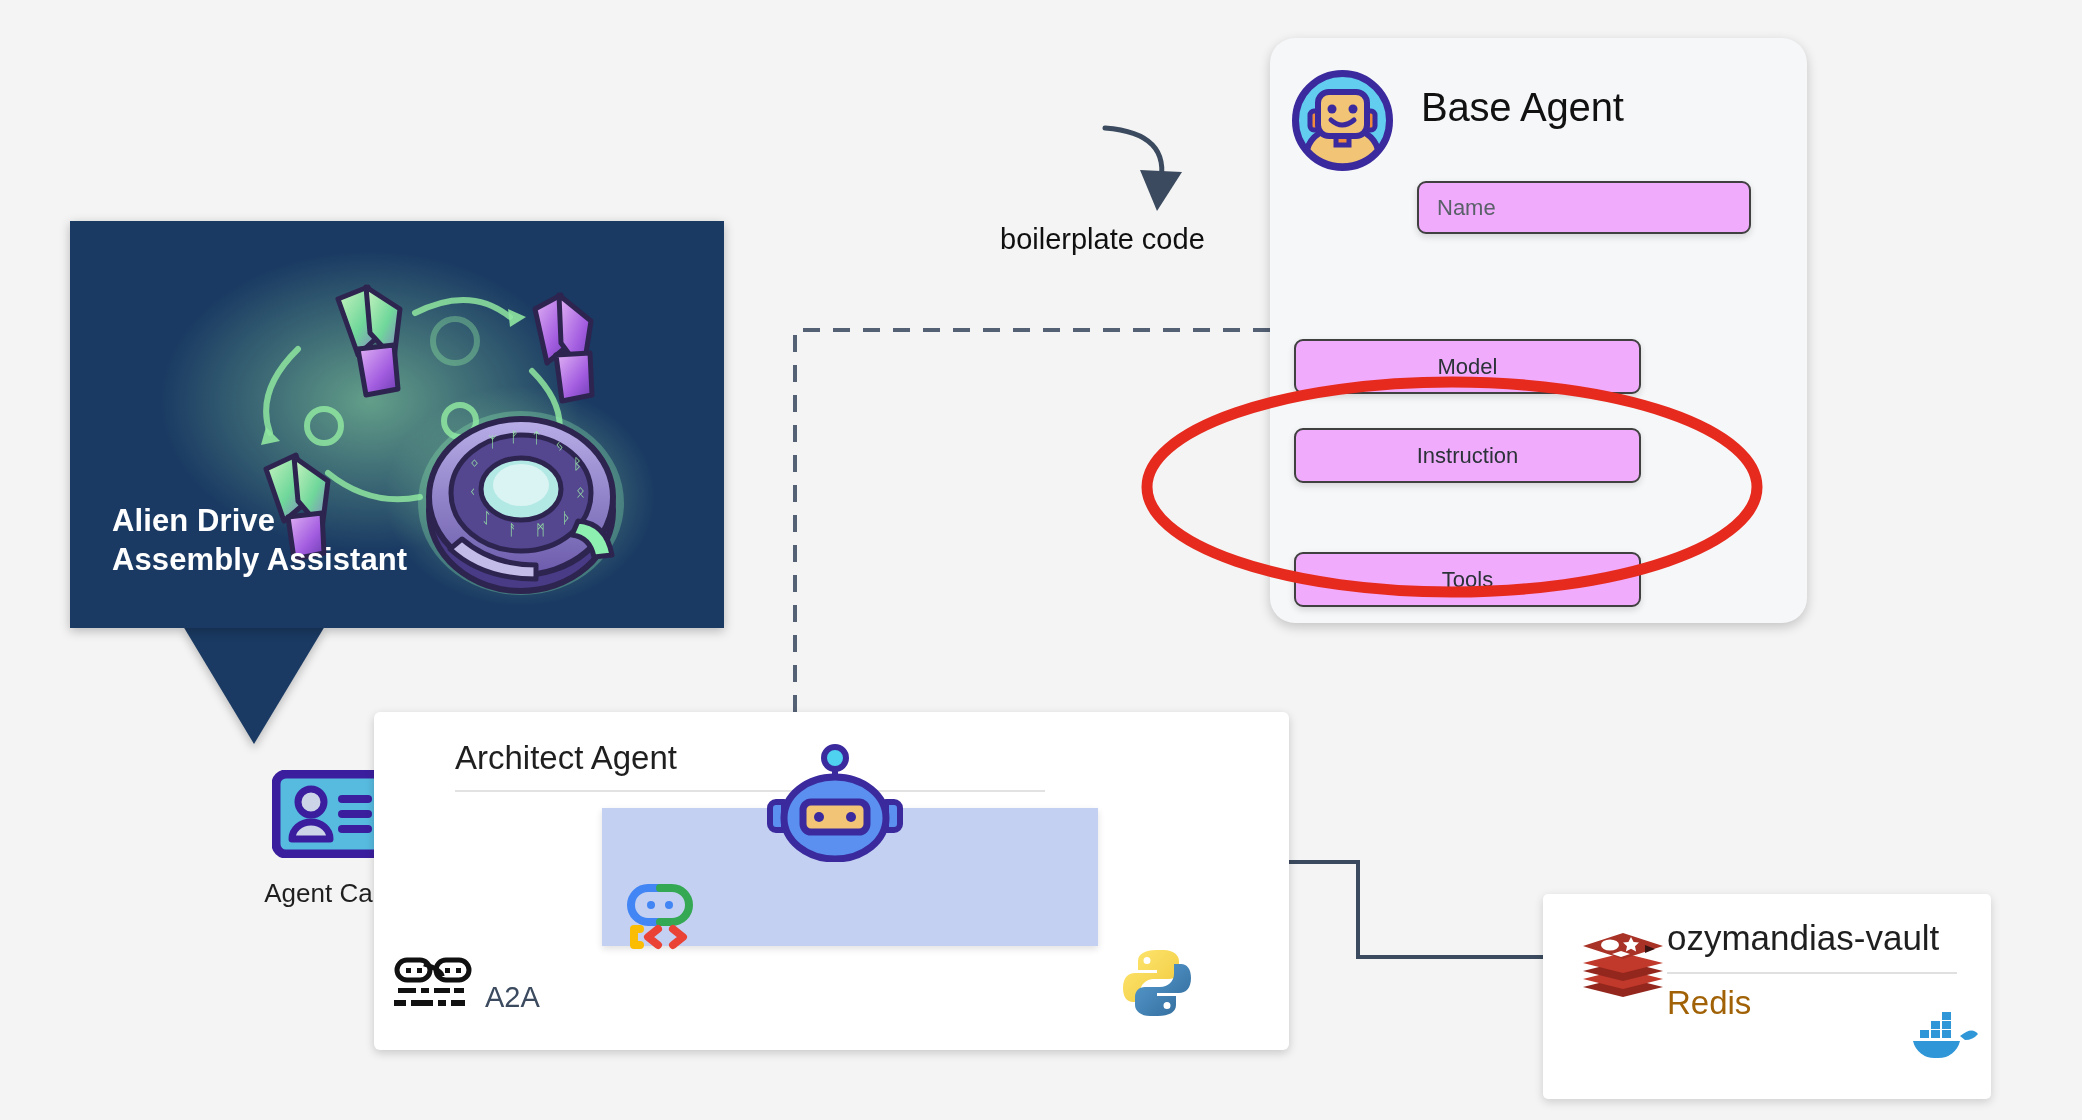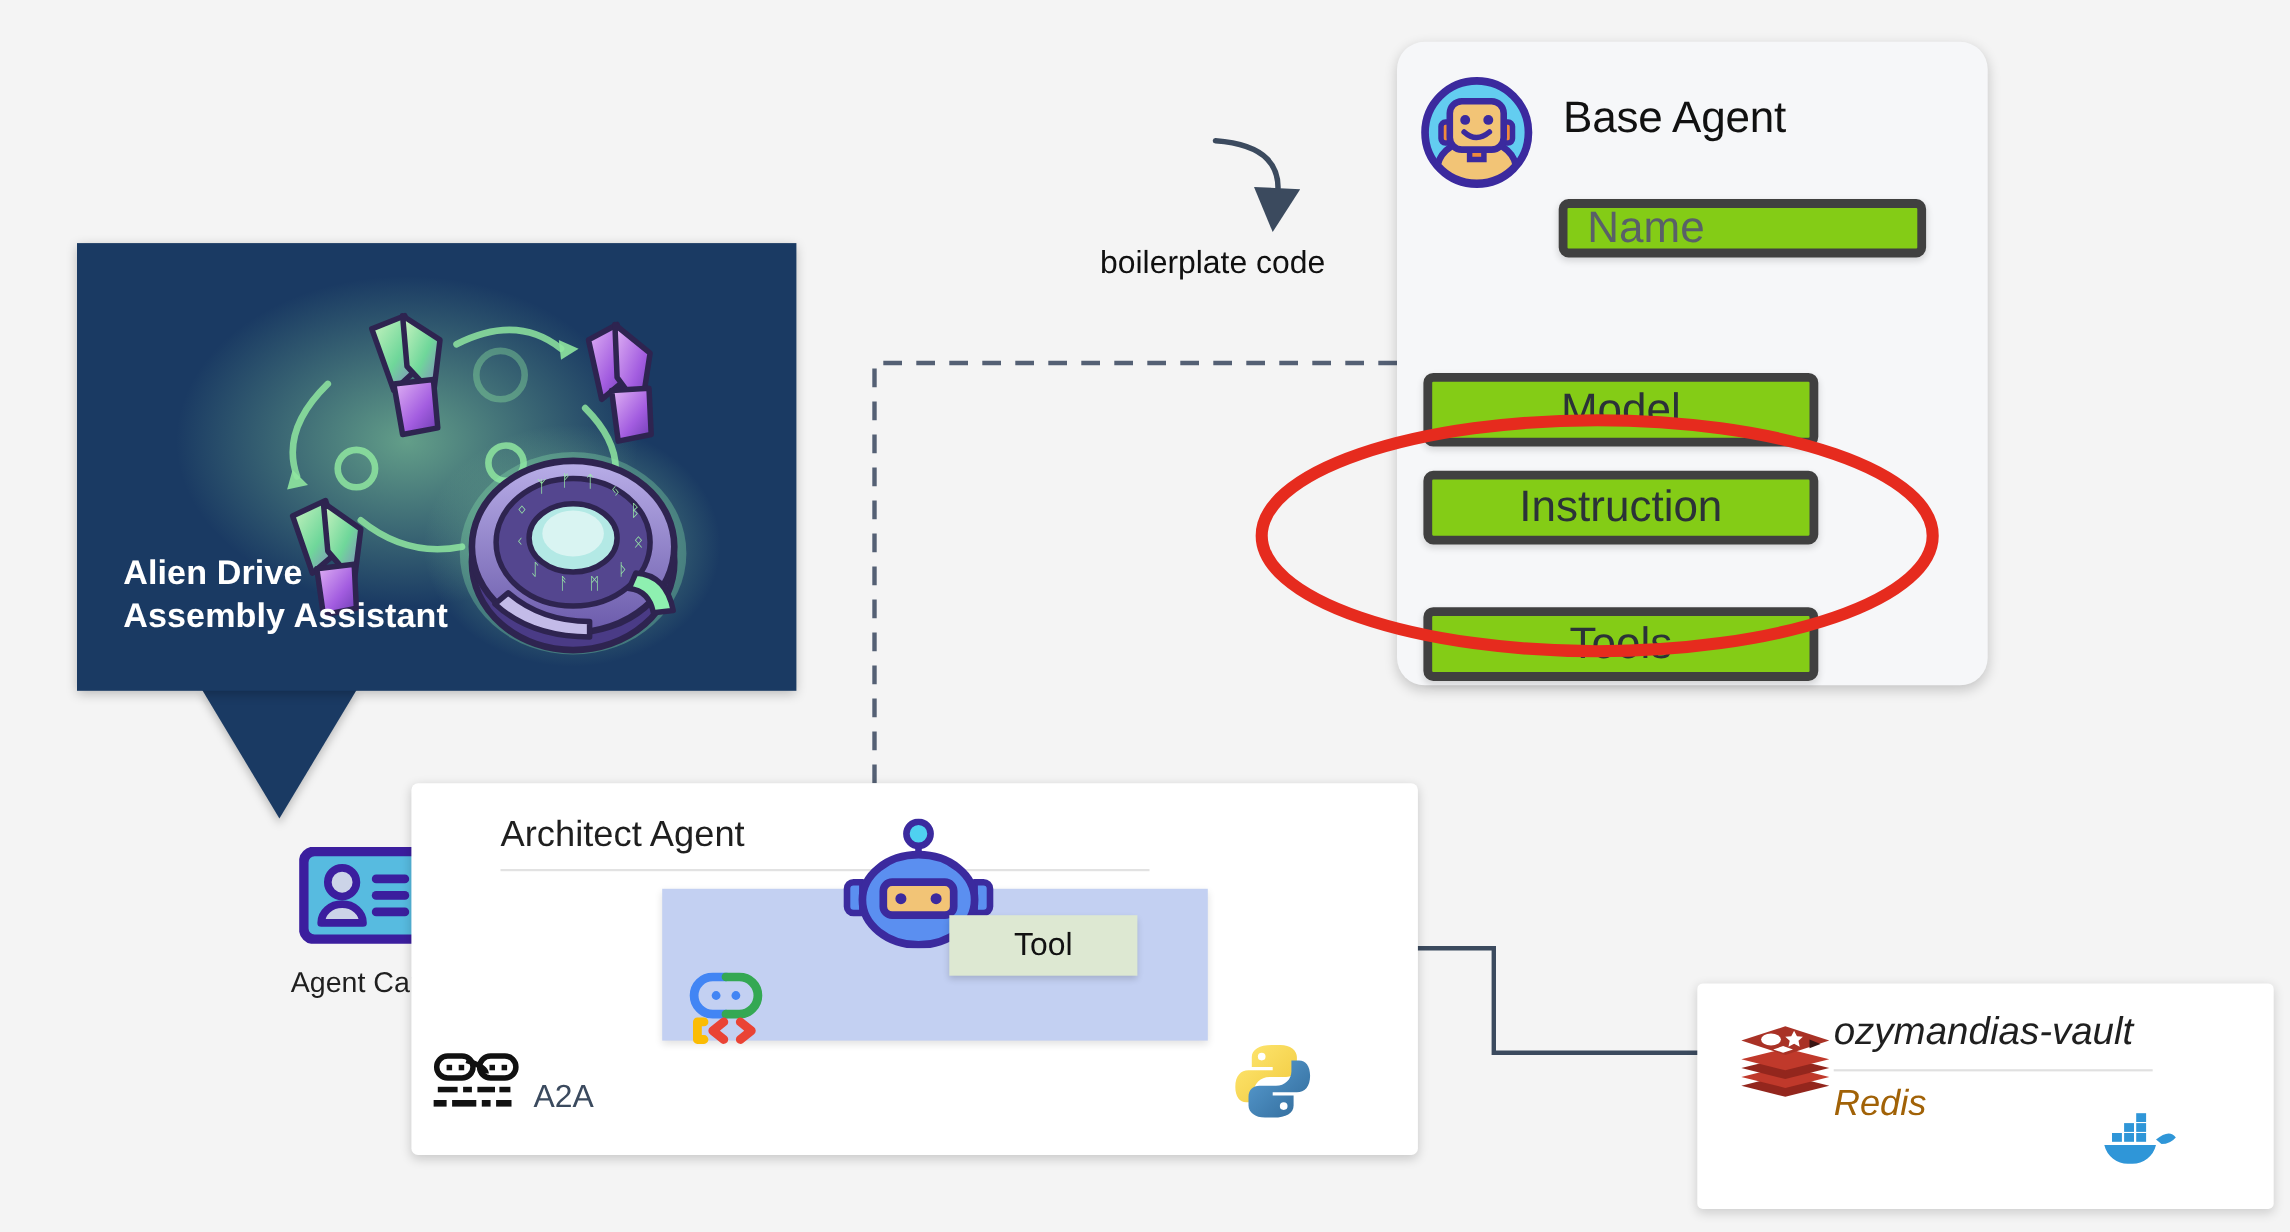--- a/index.html
+++ b/index.html
@@ -54,26 +54,26 @@
     box-shadow:0 4px 12px rgba(0,0,0,0.20);
     border-radius:25px;
   }
   #base-agent-title{
     position:absolute;left:151px;top:47px;
     font-size:40px;color:#111;letter-spacing:-0.2px;
   }
   #base-agent-avatar{position:absolute;left:20px;top:30px;width:105px;height:105px;}
   .field-box{
     position:absolute;
-    background:#84cc16;
-    border:8px solid #404040;
+    background:#f0abfc;
+    border:2px solid #404040;
     border-radius:9px;
     box-shadow:0 3px 7px rgba(0,0,0,0.14);
     display:flex;align-items:center;justify-content:center;
-    font-size:40px;color:#2b3238;
+    font-size:22px;color:#2b3238;
   }
   #field-name{left:147px;top:143px;width:334px;height:53px;justify-content:flex-start;padding-left:18px;box-sizing:border-box;color:#596068;}
   #field-model{left:24px;top:282px;width:343px;height:51px;margin-top:19px;}
   #field-instruction{left:24px;top:390px;width:343px;height:51px;}
   #field-tools{left:24px;top:514px;width:343px;height:51px;}
 
   
   #adk-create-text{
     left:796px;top:125px;
     font-family:"Liberation Mono", monospace;
@@ -110,24 +110,23 @@
     display:flex;align-items:center;justify-content:center;
     font-size:29px;color:#111;
     box-shadow:0 3px 6px rgba(0,0,0,0.16);
   }
   #a2a-icon{position:absolute;left:20px;top:245px;width:78px;height:56px;}
   #a2a-label{position:absolute;left:111px;top:269px;font-size:29px;color:#3b4a5e;}
   #python-logo{position:absolute;left:745px;top:233px;width:76px;height:76px;}
 
   
   #vault-card{
-    left:1543px;top:894px;width:524px;height:205px;
+    left:1543px;top:894px;width:448px;height:205px;
     background:#ffffff;border-radius:5px;
     box-shadow:0 3px 10px rgba(0,0,0,0.16);
-    font-style:italic;
   }
   #redis-logo{position:absolute;left:36px;top:35px;width:88px;height:72px;}
   #vault-name{
     position:absolute;left:124px;top:24px;font-size:35px;color:#1f1f1f;
   }
   #vault-divider{position:absolute;left:124px;top:78px;width:290px;height:2px;background:#e0e0e0;}
   #vault-subtitle{position:absolute;left:124px;top:90px;font-size:33px;color:#a16207;}
   #docker-logo{position:absolute;left:362px;top:110px;width:78px;height:56px;}
 </style>
 </head>
@@ -304,21 +303,20 @@
         <circle cx="73" cy="14" r="11" fill="#4fd1f0" stroke="#3b2a9e" stroke-width="6"></circle>
         <path d="M 22 58 h -8 a 6 6 0 0 0 -6 6 v 16 a 6 6 0 0 0 6 6 h 8 z" fill="#5b8ff0" stroke="#3b2a9e" stroke-width="6" stroke-linejoin="round"></path>
         <path d="M 124 58 h 8 a 6 6 0 0 1 6 6 v 16 a 6 6 0 0 1 -6 6 h -8 z" fill="#5b8ff0" stroke="#3b2a9e" stroke-width="6" stroke-linejoin="round"></path>
         <ellipse cx="73" cy="74" rx="51" ry="41" fill="#5b8ff0" stroke="#3b2a9e" stroke-width="7"></ellipse>
         <rect x="41" y="58" width="64" height="30" rx="8" fill="#f2c476" stroke="#3b2a9e" stroke-width="7"></rect>
         <circle cx="57" cy="73" r="5" fill="#3b2a9e"></circle>
         <circle cx="89" cy="73" r="5" fill="#3b2a9e"></circle>
       </svg>
     </div>
 
-    <div id="tool-badge">Tool</div>
 
     <div id="a2a-icon">
       <svg width="78" height="56" viewBox="0 0 78 56">
         <g fill="none" stroke="#111" stroke-width="5">
           <rect x="3" y="3" width="33" height="20" rx="10"></rect>
           <rect x="42" y="3" width="33" height="20" rx="10"></rect>
         </g>
         <path d="M 30 7 q 18 6 18 12" fill="none" stroke="#111" stroke-width="5"></path>
         <g fill="#111">
           <rect x="12" y="11" width="5" height="5"></rect>

